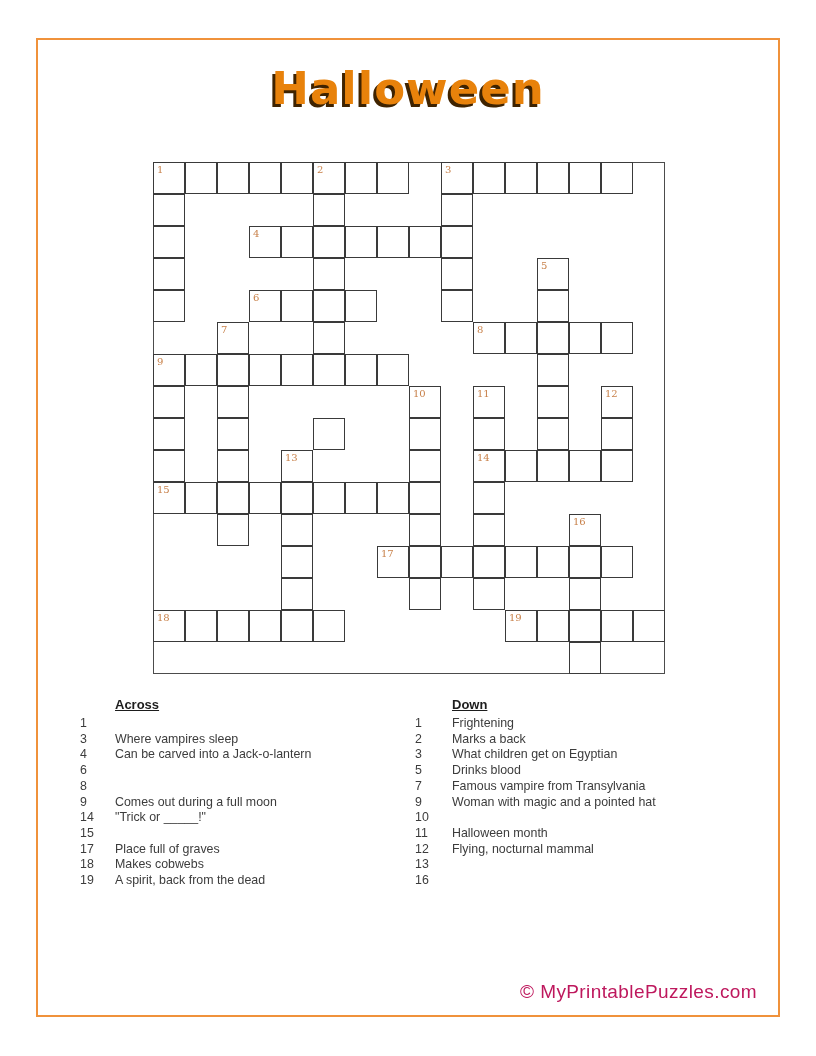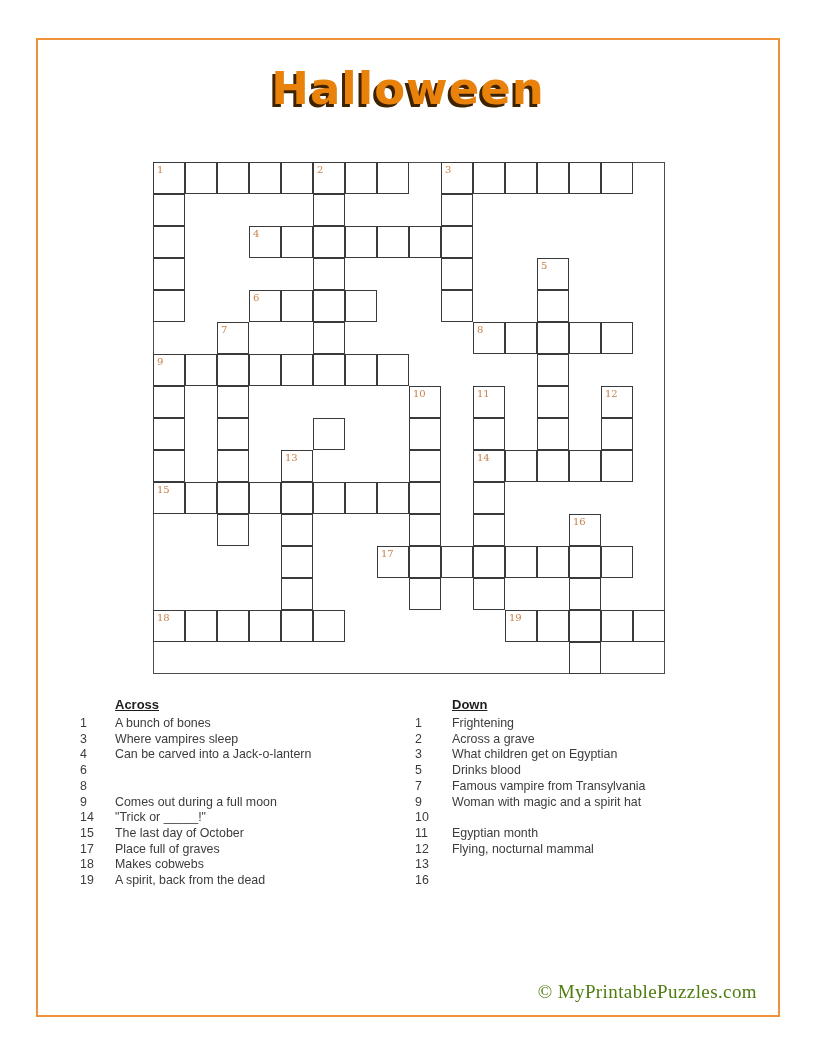--- a/index.html
+++ b/index.html
@@ -47,21 +47,21 @@
   }
   #down-col .clue-heading{margin-left:37px;}
   .clue-row{
     display:flex;line-height:15.7px;font-size:12.4px;color:#3c3c3c;
   }
   .clue-num{flex:0 0 35px;}
   #down-col .clue-num{flex:0 0 37px;}
   .clue-text{flex:1;white-space:nowrap;}
   .footer{
     position:absolute;right:59px;top:981px;
-    font-size:19px;letter-spacing:0.4px;color:#4d7c0f;font-family:Liberation Serif, serif;
+    font-size:19px;letter-spacing:0.4px;color:#be185d;
   }
 </style>
 </head>
 <body>
 
 <div class="page" style="--border-orange: #F0923B; --title-orange: #E8820B; --title-shadow: #3F2300; --number-orange: #C8814A;">
   <div class="page-border"></div>
 
   <h1 class="title">Halloween</h1>
 
@@ -220,21 +220,20 @@
       <div class="cell" style="left: 448px; top: 448px;"></div>
       <div class="cell" style="left: 480px; top: 448px;"></div>
       <div class="cell" style="left: 416px; top: 480px;"></div>
     </div>
 
   <div class="clue-col" id="across-col">
     <p class="clue-heading">Across</p>
     <div>
         <div class="clue-row">
           <span class="clue-num">1</span>
-          <span class="clue-text">A bunch of bones</span>
         </div>
         <div class="clue-row">
           <span class="clue-num">3</span>
           <span class="clue-text">Where vampires sleep</span>
         </div>
         <div class="clue-row">
           <span class="clue-num">4</span>
           <span class="clue-text">Can be carved into a Jack-o-lantern</span>
         </div>
         <div class="clue-row">
@@ -246,21 +245,20 @@
         <div class="clue-row">
           <span class="clue-num">9</span>
           <span class="clue-text">Comes out during a full moon</span>
         </div>
         <div class="clue-row">
           <span class="clue-num">14</span>
           <span class="clue-text">"Trick or _____!"</span>
         </div>
         <div class="clue-row">
           <span class="clue-num">15</span>
-          <span class="clue-text">The last day of October</span>
         </div>
         <div class="clue-row">
           <span class="clue-num">17</span>
           <span class="clue-text">Place full of graves</span>
         </div>
         <div class="clue-row">
           <span class="clue-num">18</span>
           <span class="clue-text">Makes cobwebs</span>
         </div>
         <div class="clue-row">
@@ -272,44 +270,44 @@
 
   <div class="clue-col" id="down-col">
     <p class="clue-heading">Down</p>
     <div>
         <div class="clue-row">
           <span class="clue-num">1</span>
           <span class="clue-text">Frightening</span>
         </div>
         <div class="clue-row">
           <span class="clue-num">2</span>
-          <span class="clue-text">Across a grave</span>
+          <span class="clue-text">Marks a back</span>
         </div>
         <div class="clue-row">
           <span class="clue-num">3</span>
           <span class="clue-text">What children get on Egyptian</span>
         </div>
         <div class="clue-row">
           <span class="clue-num">5</span>
           <span class="clue-text">Drinks blood</span>
         </div>
         <div class="clue-row">
           <span class="clue-num">7</span>
           <span class="clue-text">Famous vampire from Transylvania</span>
         </div>
         <div class="clue-row">
           <span class="clue-num">9</span>
-          <span class="clue-text">Woman with magic and a spirit hat</span>
+          <span class="clue-text">Woman with magic and a pointed hat</span>
         </div>
         <div class="clue-row">
           <span class="clue-num">10</span>
         </div>
         <div class="clue-row">
           <span class="clue-num">11</span>
-          <span class="clue-text">Egyptian month</span>
+          <span class="clue-text">Halloween month</span>
         </div>
         <div class="clue-row">
           <span class="clue-num">12</span>
           <span class="clue-text">Flying, nocturnal mammal</span>
         </div>
         <div class="clue-row">
           <span class="clue-num">13</span>
         </div>
         <div class="clue-row">
           <span class="clue-num">16</span>

